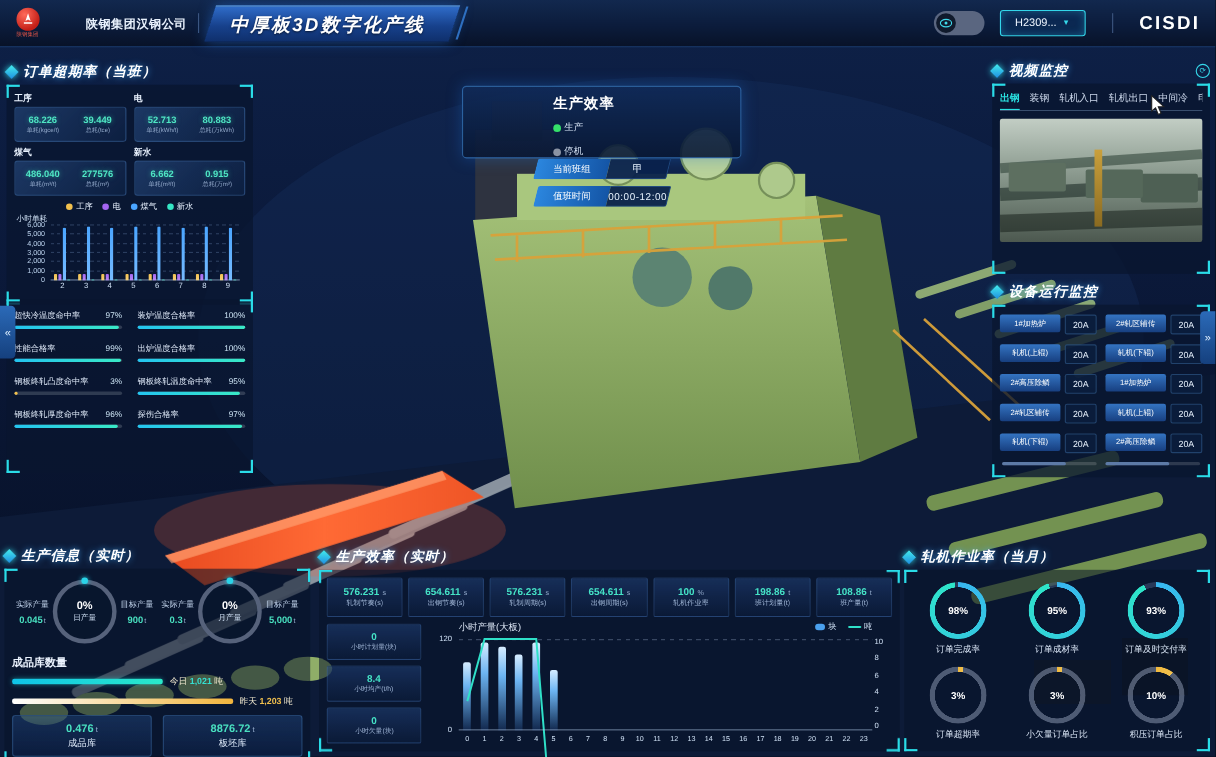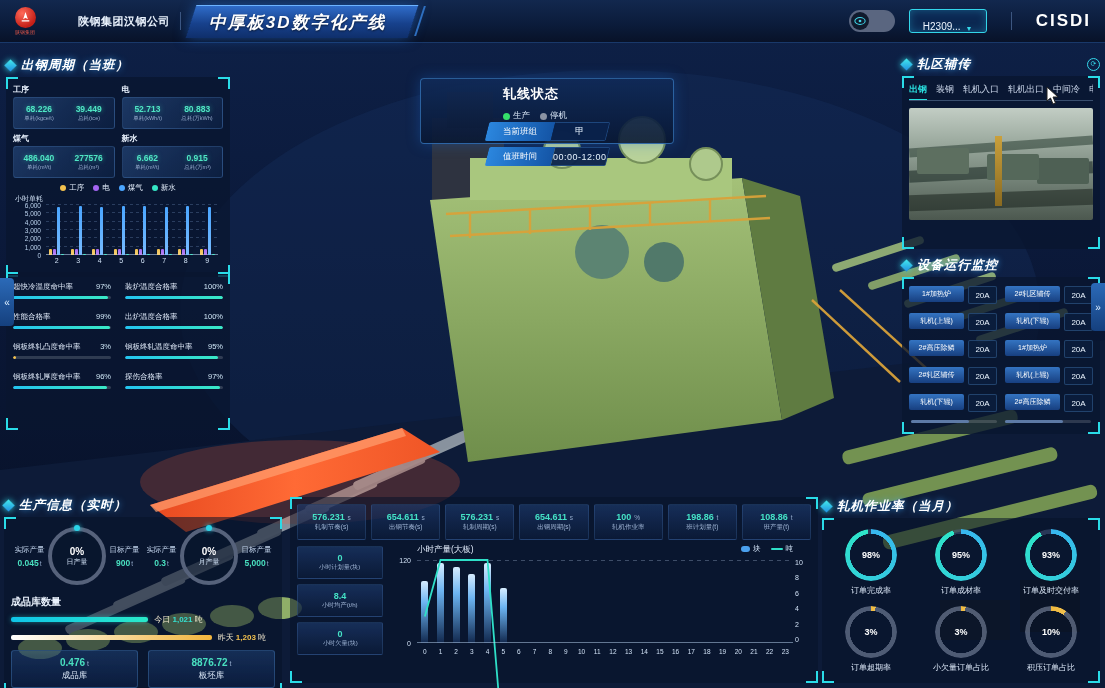--- a/index.html
+++ b/index.html
@@ -25,21 +25,21 @@
     transform:skewX(-18deg);border-top:1px solid #6db3ff;box-shadow:0 0 12px rgba(40,120,230,.5);}
   .title-banner .t{transform:skewX(18deg);font-size:17px;font-weight:bold;font-style:italic;
     letter-spacing:2px;color:#fff;text-shadow:0 1px 2px rgba(0,0,0,.6);white-space:nowrap;}
   .banner-slash{width:2px;height:30px;background:#2e6fc0;transform:skewX(-18deg);margin-left:6px;}
   .hdr-right{margin-left:auto;display:flex;align-items:center;gap:14px;margin-right:14px;}
   .toggle{width:46px;height:22px;border-radius:11px;background:#5a6680;position:relative;cursor:pointer;}
   .toggle .knob{position:absolute;left:2px;top:2px;width:18px;height:18px;border-radius:50%;
     background:#101a2c;display:flex;align-items:center;justify-content:center;}
   .eye{width:12px;height:12px;}
   .dropdown{height:22px;min-width:62px;border:1px solid #33d6ea;border-radius:3px;
-    background:rgba(12,42,86,.85);display:flex;align-items:flex-end;justify-content:center;
+    background:rgba(12,42,86,.85);display:flex;align-items:center;justify-content:center;
     gap:5px;padding:0 7px;cursor:pointer;box-shadow:0 0 8px rgba(40,190,230,.35) inset;}
   .dropdown .v{font-size:10px;color:#eef6ff;}
   .dropdown .caret{font-size:7px;color:#35d8ea;}
   .brand{font-size:17px;font-weight:800;letter-spacing:2px;color:#fff;}
 
   
   .panel{position:absolute;z-index:5;display:flex;flex-direction:column;}
   .ptitle{display:flex;align-items:center;gap:6px;height:18px;margin-bottom:3px;}
   .diamond{width:9px;height:9px;transform:rotate(45deg);
     background:linear-gradient(135deg,#43ecec,#1f8fe0);box-shadow:0 0 6px rgba(47,216,230,.95);}
@@ -93,21 +93,21 @@
   .q-track{height:3px;background:rgba(255,255,255,.16);border-radius:2px;margin-top:4px;overflow:hidden;}
   .q-fill{height:100%;border-radius:2px;background:linear-gradient(90deg,#23c4f0,#39e9c6);}
 
   
   #linestatus{left:420px;top:78px;width:254px;height:66px;z-index:6;
     background:linear-gradient(180deg,rgba(16,42,88,.92),rgba(9,24,52,.9));
     border:1px solid rgba(70,150,230,.55);border-radius:4px;box-shadow:0 0 14px rgba(30,110,210,.35);
     display:flex;align-items:center;padding:6px 8px;box-sizing:border-box;}
   .ls-left{width:88px;}
   .ls-title{font-size:13px;font-weight:bold;color:#fff;letter-spacing:1px;}
-  .ls-legend{display:flex;gap:10px;margin-top:7px;}
+  .ls-legend{display:flex;gap:10px;margin-top:7px;flex-direction:column;}
   .ls-li{display:flex;align-items:center;gap:3px;font-size:8.5px;color:#d7e4f5;}
   .ls-dot{width:7px;height:7px;border-radius:50%;}
   .ls-div{width:1px;height:40px;margin:0 9px;
     background:repeating-linear-gradient(180deg,rgba(120,180,240,.6) 0 3px,transparent 3px 6px);}
   .ls-rows{flex:1;display:flex;flex-direction:column;gap:6px;}
   .ls-row{display:flex;height:19px;transform:skewX(-14deg);overflow:hidden;border-radius:2px;}
   .ls-tag{width:66px;background:linear-gradient(90deg,#2b86de,#1455a6);display:flex;align-items:center;justify-content:center;}
   .ls-tag span{transform:skewX(14deg);font-size:8.5px;color:#fff;white-space:nowrap;}
   .ls-val{flex:1;background:rgba(10,34,76,.95);border:1px solid rgba(70,140,220,.35);border-left:none;
     display:flex;align-items:center;justify-content:center;}
@@ -343,21 +343,21 @@
       <span class="caret">▼</span>
     </div>
     <span class="hdr-divider"></span>
     <span class="brand">CISDI</span>
   </div>
 </div>
 
 <div class="panel" id="energy">
   <div class="ptitle">
     <span class="diamond"></span>
-    <span class="tt">出钢周期（当班）</span>
+    <span class="tt">订单超期率（当班）</span>
   </div>
   <div class="pbox">
     <div class="e-groups">
         <div class="e-group">
           <div class="e-gname">工序</div>
           <div class="e-card">
             <div class="e-cell">
               <div class="e-val">68.226</div>
               <div class="e-unit">单耗(kgce/t)</div>
             </div>
@@ -583,21 +583,21 @@
           <div class="q-track">
             <div class="q-fill" style="width: 97%;"></div>
           </div>
         </div>
       </div>
   </div>
 </div>
 
 <div id="linestatus" class="panel">
   <div class="ls-left">
-    <div class="ls-title">轧线状态</div>
+    <div class="ls-title">生产效率</div>
     <div class="ls-legend">
         <span class="ls-li">
           <span class="ls-dot" style="background: rgb(53, 224, 106);"></span>
           <span>生产</span>
         </span>
         <span class="ls-li">
           <span class="ls-dot" style="background: rgb(138, 147, 163);"></span>
           <span>停机</span>
         </span>
       </div>
@@ -619,21 +619,21 @@
         <div class="ls-val">
           <span>00:00-12:00</span>
         </div>
       </div>
     </div>
 </div>
 
 <div class="panel" id="video">
   <div class="ptitle">
     <span class="diamond"></span>
-    <span class="tt">轧区辅传</span>
+    <span class="tt">视频监控</span>
     <span class="v-more">⟳</span>
   </div>
   <div class="pbox">
     <div class="v-tabs">
         <span class="v-tab active">出钢</span>
         <span class="v-tab">装钢</span>
         <span class="v-tab">轧机入口</span>
         <span class="v-tab">轧机出口</span>
         <span class="v-tab">中间冷</span>
         <span class="v-tab">电动热锯</span>
@@ -763,20 +763,24 @@
         </div>
         <div class="p-store">
           <div class="vl">8876.72<span class="un"> t</span></div>
           <div class="lb">板坯库</div>
         </div>
       </div>
   </div>
 </div>
 
 <div class="panel" id="efficiency">
+  <div class="ptitle">
+    <span class="diamond"></span>
+    <span class="tt">生产效率（实时）</span>
+  </div>
   <div class="pbox lite">
     <div class="f-cards">
         <div class="f-card">
           <div class="vl">576.231<span class="un"> s</span></div>
           <div class="lb">轧制节奏(s)</div>
         </div>
         <div class="f-card">
           <div class="vl">654.611<span class="un"> s</span></div>
           <div class="lb">出钢节奏(s)</div>
         </div>

